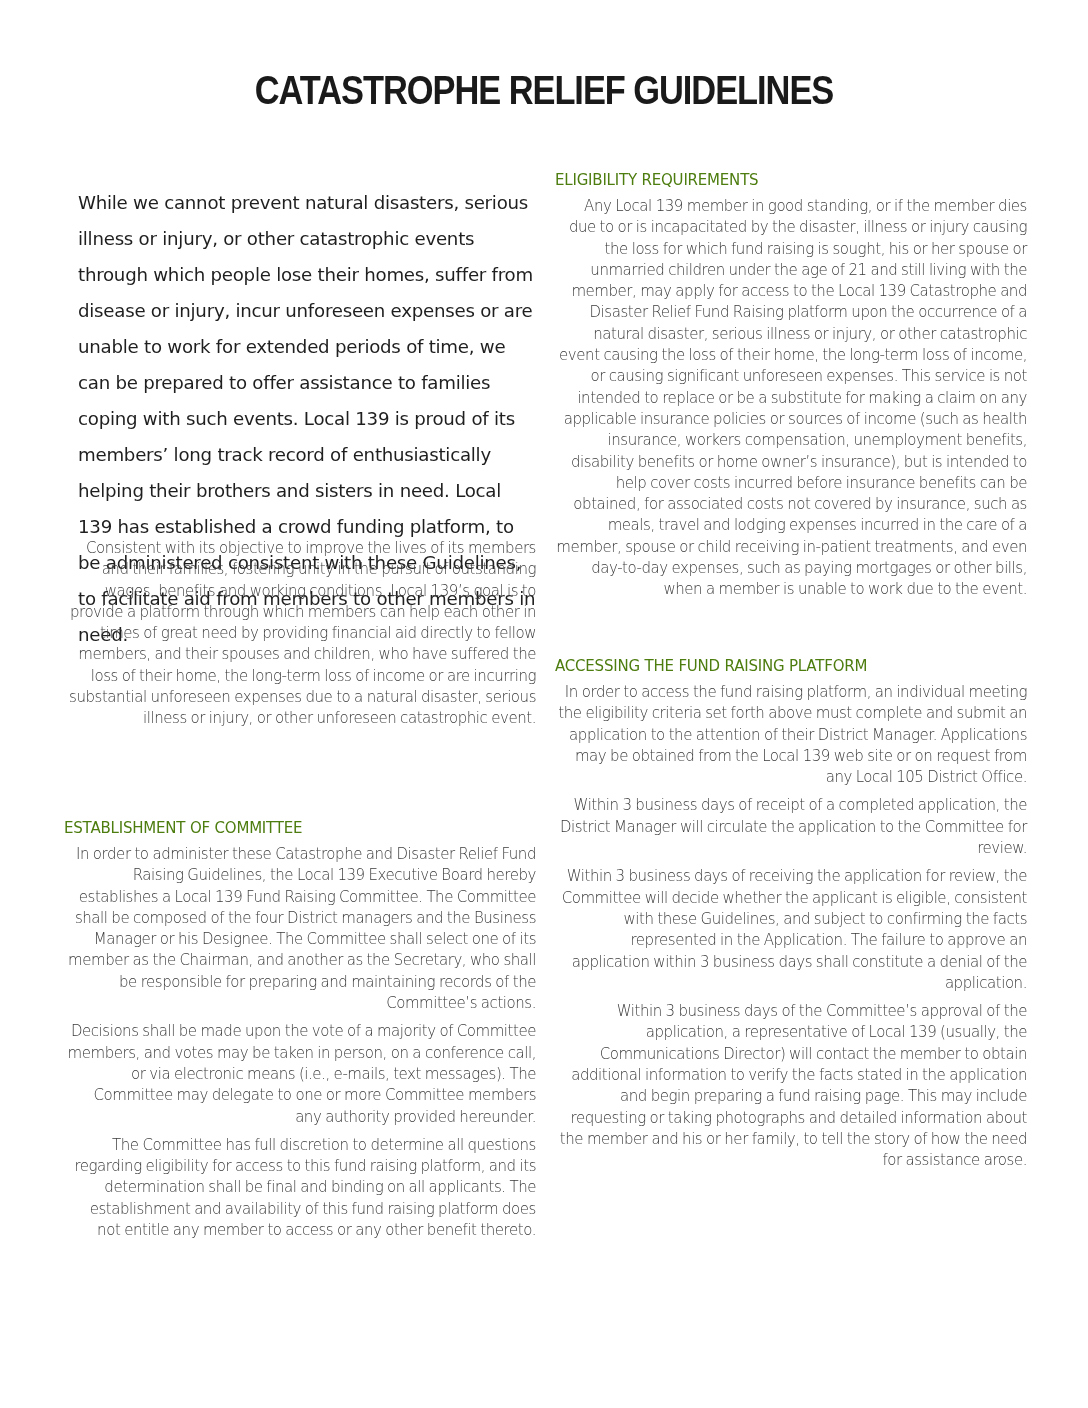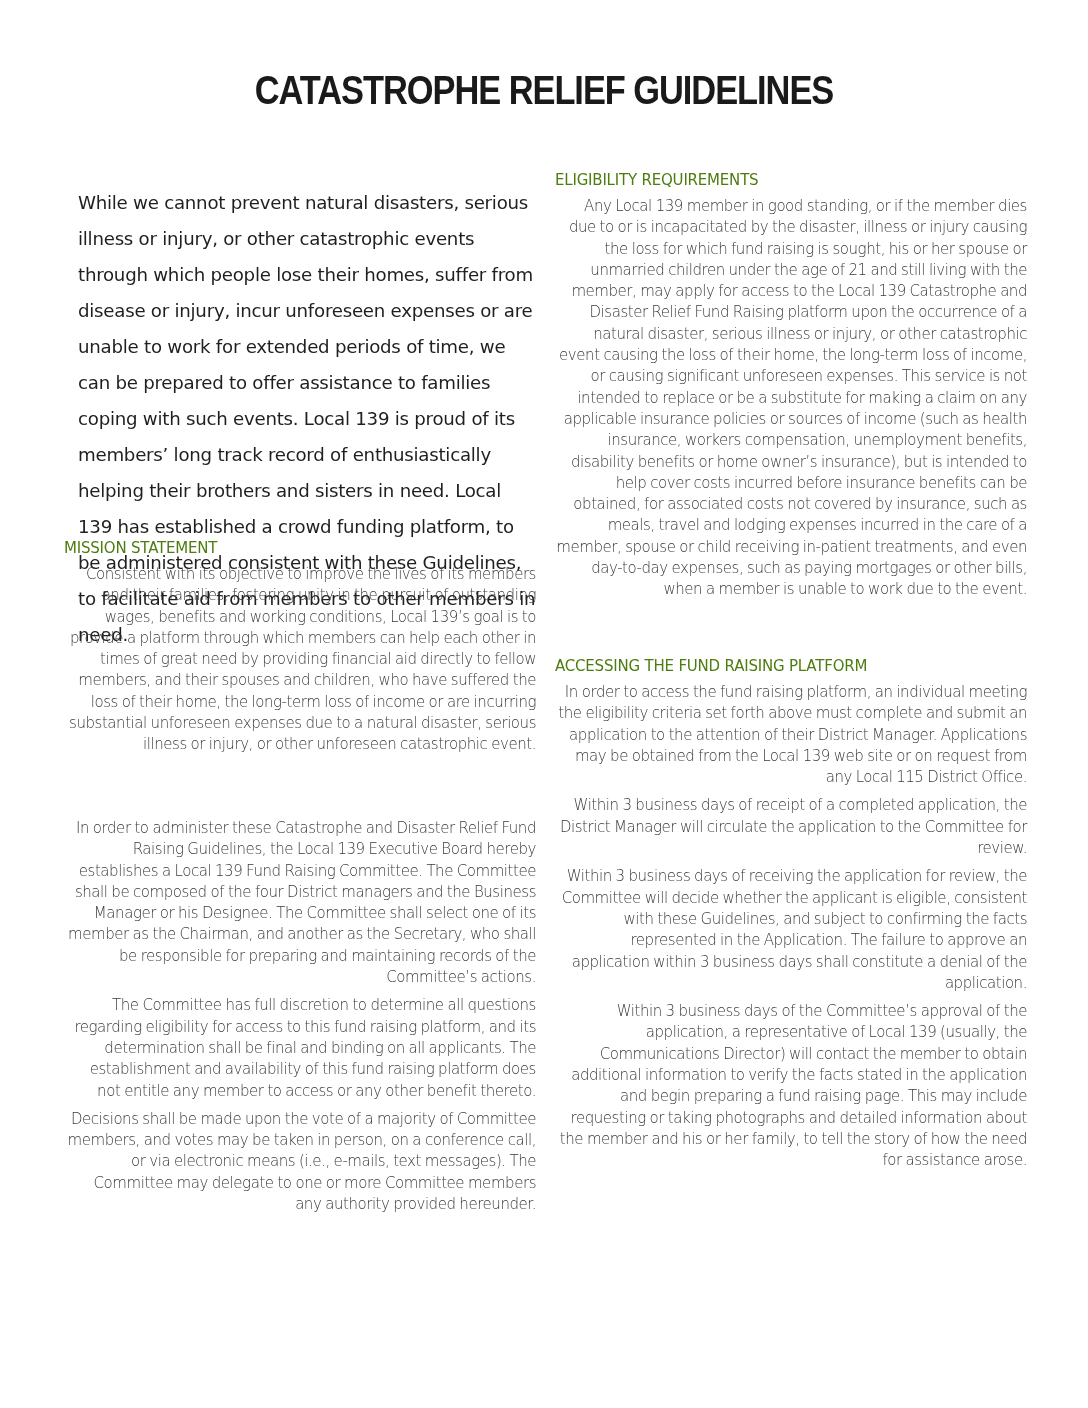--- a/index.html
+++ b/index.html
@@ -85,37 +85,37 @@
   </style>
 </head>
 <body>
 
 <h1 class="page-title">CATASTROPHE RELIEF GUIDELINES</h1>
 
 <div class="col col-left">
   <p class="intro">While we cannot prevent natural disasters, serious illness or injury, or other catastrophic events through which people lose their homes, suffer from disease or injury, incur unforeseen expenses or are unable to work for extended periods of time, we can be prepared to offer assistance to families coping with such events. Local 139 is proud of its members’ long track record of enthusiastically helping their brothers and sisters in need. Local 139 has established a crowd funding platform, to be administered consistent with these Guidelines, to facilitate aid from members to other members in need.</p>
 
   <section class="section mission">
-    <h2 class="section-heading">MISSION STATEMENT</h2>
     <p class="para">Consistent with its objective to improve the lives of its members and their families, fostering unity in the pursuit of outstanding wages, benefits and working conditions, Local 139’s goal is to provide a platform through which members can help each other in times of great need by providing financial aid directly to fellow members, and their spouses and children, who have suffered the loss of their home, the long-term loss of income or are incurring substantial unforeseen expenses due to a natural disaster, serious illness or injury, or other unforeseen catastrophic event.</p>
   </section>
 
   <section class="section committee">
+    <h2 class="section-heading">ESTABLISHMENT OF COMMITTEE</h2>
     <p class="para">In order to administer these Catastrophe and Disaster Relief Fund Raising Guidelines, the Local 139 Executive Board hereby establishes a Local 139 Fund Raising Committee. The Committee shall be composed of the four District managers and the Business Manager or his Designee. The Committee shall select one of its member as the Chairman, and another as the Secretary, who shall be responsible for preparing and maintaining records of the Committee’s actions.</p>
+    <p class="para">Decisions shall be made upon the vote of a majority of Committee members, and votes may be taken in person, on a conference call, or via electronic means (i.e., e-mails, text messages). The Committee may delegate to one or more Committee members any authority provided hereunder.</p>
     <p class="para">The Committee has full discretion to determine all questions regarding eligibility for access to this fund raising platform, and its determination shall be final and binding on all applicants. The establishment and availability of this fund raising platform does not entitle any member to access or any other benefit thereto.</p>
-    <p class="para">Decisions shall be made upon the vote of a majority of Committee members, and votes may be taken in person, on a conference call, or via electronic means (i.e., e-mails, text messages). The Committee may delegate to one or more Committee members any authority provided hereunder.</p>
   </section>
 </div>
 
 <div class="col col-right">
   <section class="section eligibility">
     <h2 class="section-heading">ELIGIBILITY REQUIREMENTS</h2>
     <p class="para">Any Local 139 member in good standing, or if the member dies due to or is incapacitated by the disaster, illness or injury causing the loss for which fund raising is sought, his or her spouse or unmarried children under the age of 21 and still living with the member, may apply for access to the Local 139 Catastrophe and Disaster Relief Fund Raising platform upon the occurrence of a natural disaster, serious illness or injury, or other catastrophic event causing the loss of their home, the long-term loss of income, or causing significant unforeseen expenses. This service is not intended to replace or be a substitute for making a claim on any applicable insurance policies or sources of income (such as health insurance, workers compensation, unemployment benefits, disability benefits or home owner’s insurance), but is intended to help cover costs incurred before insurance benefits can be obtained, for associated costs not covered by insurance, such as meals, travel and lodging expenses incurred in the care of a member, spouse or child receiving in-patient treatments, and even day-to-day expenses, such as paying mortgages or other bills, when a member is unable to work due to the event.</p>
   </section>
 
   <section class="section accessing">
     <h2 class="section-heading">ACCESSING THE FUND RAISING PLATFORM</h2>
-    <p class="para">In order to access the fund raising platform, an individual meeting the eligibility criteria set forth above must complete and submit an application to the attention of their District Manager. Applications may be obtained from the Local 139 web site or on request from any Local 115 District Office.</p>
+    <p class="para">In order to access the fund raising platform, an individual meeting the eligibility criteria set forth above must complete and submit an application to the attention of their District Manager. Applications may be obtained from the Local 139 web site or on request from any Local 105 District Office.</p>
     <p class="para">Within 3 business days of receipt of a completed application, the District Manager will circulate the application to the Committee for review.</p>
     <p class="para">Within 3 business days of receiving the application for review, the Committee will decide whether the applicant is eligible, consistent with these Guidelines, and subject to confirming the facts represented in the Application. The failure to approve an application within 3 business days shall constitute a denial of the application.</p>
     <p class="para">Within 3 business days of the Committee’s approval of the application, a representative of Local 139 (usually, the Communications Director) will contact the member to obtain additional information to verify the facts stated in the application and begin preparing a fund raising page. This may include requesting or taking photographs and detailed information about the member and his or her family, to tell the story of how the need for assistance arose.</p>
   </section>
 </div>
 
 </body></html>

